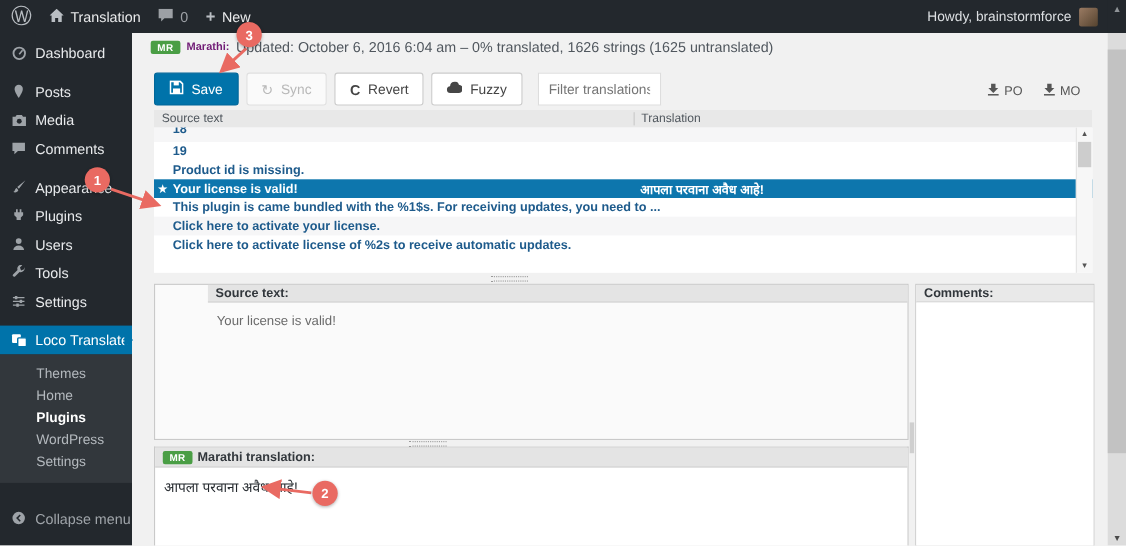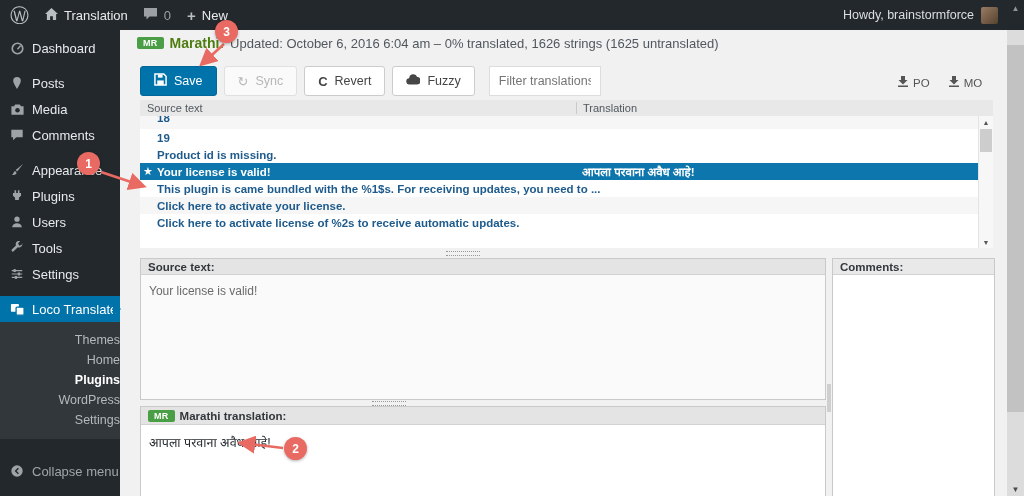--- a/index.html
+++ b/index.html
@@ -13,41 +13,41 @@
     display:flex; align-items:center; z-index:30; }
   .ab-left { display:flex; align-items:center; gap:16px; padding-left:10px; }
   .ab-item { display:flex; align-items:center; gap:6px; font-size:13px; color:#e9eaeb; cursor:pointer; }
   .ab-dim { color:#9ca0a5; }
   #wp-logo { font-size:19px; color:#b9bec3; cursor:pointer; line-height:1; }
   .ab-plus { font-size:15px; color:#b9bec3; font-weight:bold; line-height:1; }
   .ab-right { margin-left:auto; display:flex; align-items:center; gap:7px; padding-right:26px; }
   #howdy { font-size:12.5px; color:#dcdfe2; cursor:pointer; }
   #avatar { width:17px; height:17px; border-radius:2px; background:linear-gradient(135deg,#9a7b63,#55432f); }
   
-  #sidebar { position:absolute; top:30px; left:0; width:120px; height:466px; background:#23282d; z-index:20;text-align:right; }
+  #sidebar { position:absolute; top:30px; left:0; width:120px; height:466px; background:#23282d; z-index:20; }
   .sb-pad { height:5px; }
   .sb-gap { height:9px; }
   .sb-item { height:26px; display:flex; align-items:center; gap:7px; padding-left:9px;
     color:#e8eaec; font-size:13px; cursor:pointer; position:relative; }
   .sb-icon { width:16px; height:16px; flex:0 0 16px; color:#9ea3a8; display:flex; align-items:center; justify-content:center; }
   .sb-icon svg { display:block; }
   .sb-item.active { background:#0073aa; color:#fff; }
   .sb-item.active .sb-icon { color:#fff; }
   .active-arrow { position:absolute; right:-8px; top:50%; transform:translateY(-50%);
     width:0; height:0; border:7px solid transparent; border-left:8px solid #0073aa; }
   .sb-sub { background:#32373c; padding:8px 0 9px 0; }
   .sb-sub-item { height:20px; line-height:20px; padding-left:33px; font-size:12.5px; color:#b4b9be; cursor:pointer; }
   .sb-sub-item.current { color:#fff; font-weight:bold; }
   #collapse { position:absolute; bottom:12px; left:0; width:120px; }
   
   #page-title { position:absolute; left:137px; top:35px; display:flex; align-items:center; gap:6px;
     font-size:13px; color:#50575e; z-index:5; }
   .badge { background:#4a9e45; color:#fff; font-size:9px; font-weight:bold; padding:2px 6px 1px;
     border-radius:2px; letter-spacing:.3px; line-height:1; }
-  .lang-name { font-weight:bold; color:#4d7c0f; font-size:14px; }
+  .lang-name { font-weight:bold; color:#701a75; font-size:10px; }
   
   #toolbar { position:absolute; left:140px; top:66px; display:flex; gap:7px; align-items:center; z-index:5; }
   .btn { height:30px; display:flex; align-items:center; gap:7px; padding:0 13px; background:#fff;
     border:1px solid #ccc; border-radius:3px; font-size:12.5px; color:#444; cursor:pointer; }
   .btn-primary { background:#0073aa; border-color:#006799; color:#fff; }
   .btn-disabled { color:#b8b8b8; background:#fafafa; border-color:#e0e0e0; cursor:default; }
   .ticon { font-size:13px; line-height:1; }
   .ticon.bold { font-weight:bold; }
   #filter { height:30px; border:1px solid #ddd; padding:0 9px; font-size:12.5px; width:112px;
     color:#444; margin-left:7px; outline:none; background:#fff; }
@@ -74,21 +74,21 @@
   .ts-btn.dn { position:absolute; bottom:0; width:100%; }
   .ts-thumb { position:absolute; top:13px; left:1px; width:12px; height:23px; background:#cdcdcd; cursor:pointer; }
   
   .grip { position:absolute; width:34px; height:5px; border-top:1px dotted #999; border-bottom:1px dotted #999; z-index:6; cursor:row-resize; }
   #grip1 { left:446px; top:251px; }
   #grip2 { left:372px; top:401px; }
   #vgrip { position:absolute; left:827px; top:384px; width:4px; height:28px; background:#cfcfcf; z-index:6; cursor:col-resize; }
   .panel { position:absolute; border:1px solid #c9c9c9; background:#fff; z-index:4; }
   .panel-head { height:16px; background:#e4e4e4; border-bottom:1px solid #d2d2d2; font-size:11.5px;
     font-weight:bold; color:#32373c; display:flex; align-items:center; gap:5px; padding-left:7px; }
-  #source-panel { left:140px; top:258px; width:686px; height:142px; background:#fafafa; }
+  #source-panel { left:140px; top:258px; width:686px; height:142px; background:#fafafa;padding-left:48px; }
   #source-panel .panel-body { padding:9px 8px; font-size:12px; color:#6b6b6b; }
   #marathi-panel { left:140px; top:406px; width:686px; height:91px; border-bottom:none; }
   #marathi-panel .panel-head { height:18px; }
   #marathi-panel .panel-body { padding:9px 8px; font-size:12.5px; color:#23282d; }
   #comments-panel { left:832px; top:258px; width:163px; height:239px; }
   #comments-panel .panel-head { background:#e9e9e9; }
   #comments-panel .panel-body { height:221px; background:#fff; }
   
   #page-scrollbar { position:absolute; right:0; top:0; width:17px; height:496px; z-index:40; }
   .ps-top { height:30px; background:#23282d; color:#8f9498; font-size:8px; text-align:center; line-height:17px; cursor:pointer; }

